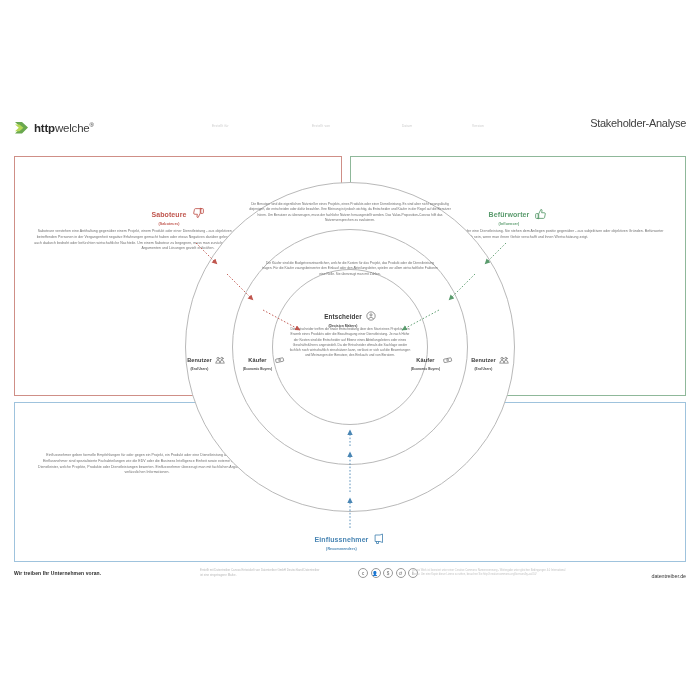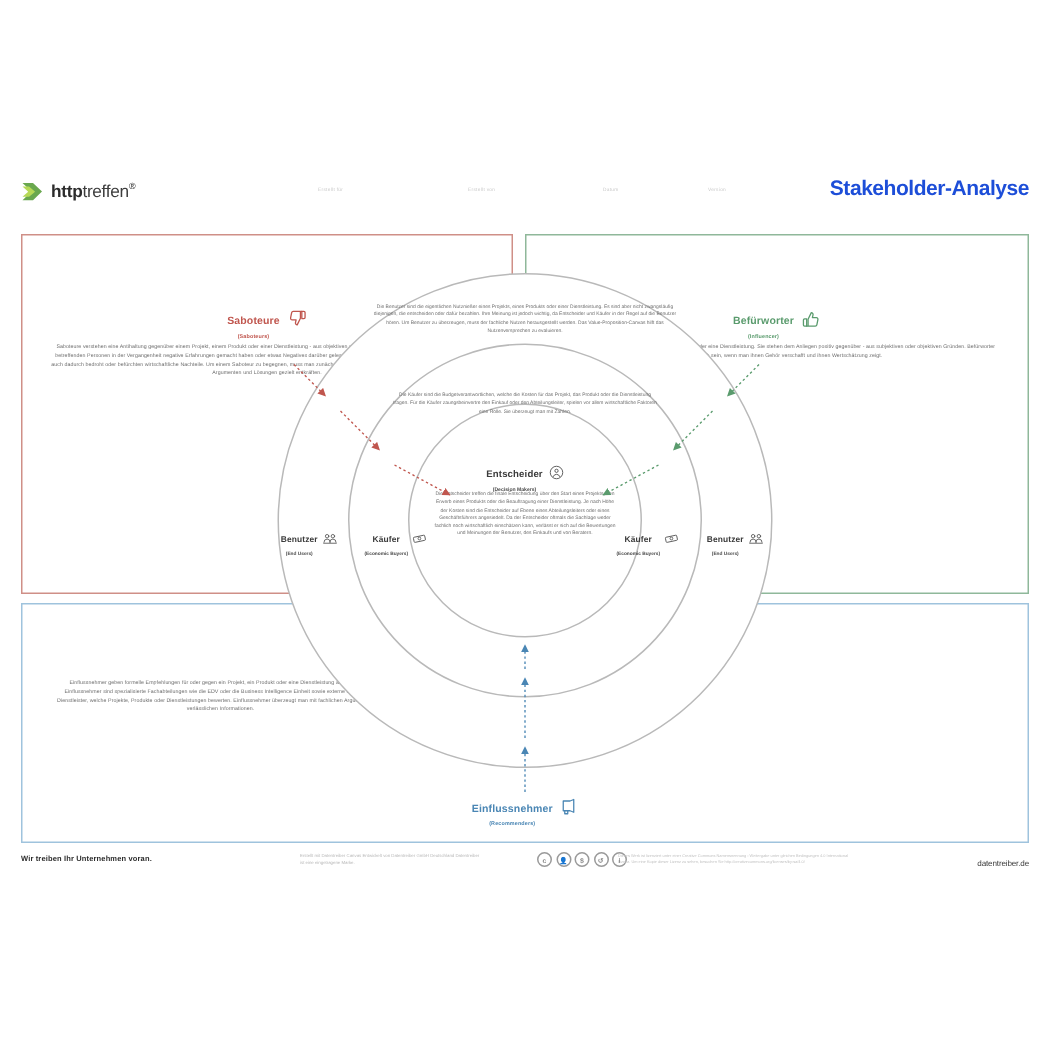--- a/index.html
+++ b/index.html
@@ -17,22 +17,22 @@
   .logo-text{font-size:11.5px;letter-spacing:-0.2px;color:#2b2b2b;white-space:nowrap;}
   .logo-text b{font-weight:bold;}
   .logo-text span.light{font-weight:normal;color:#3d3d3d;}
   .logo-text sup{font-size:6px;vertical-align:super;}
 
   .hdr-fields{position:absolute;left:212px;top:12px;width:330px;height:20px;}
   .hdr-field{position:absolute;top:0;font-size:3.2px;color:#c9c9c9;letter-spacing:.2px;
              border-bottom:0px solid #e6e6e6;white-space:nowrap;}
   .hdr-f0{left:0px;}   .hdr-f1{left:100px;} .hdr-f2{left:190px;} .hdr-f3{left:260px;}
 
-  .doc-title{position:absolute;right:14px;top:5px;font-size:14px;font-weight:bold;
-             color:#1d4ed8;letter-spacing:-0.3px;white-space:nowrap;}
+  .doc-title{position:absolute;right:14px;top:5px;font-size:11px;font-weight:normal;
+             color:#404040;letter-spacing:-0.3px;white-space:nowrap;}
 
   
   .panel{position:absolute;box-sizing:border-box;background:transparent;}
   .panel-top-left   {left:14px; top:156px; width:328px; height:240px; border:1px solid #cf8f87;}
   .panel-top-right  {left:350px;top:156px; width:336px; height:240px; border:1px solid #8fb89a;}
   .panel-bottom     {left:14px; top:402px; width:672px; height:160px; border:1px solid #9fc3dd;}
 
   .panel-head{text-align:center;display:flex;align-items:center;justify-content:center;gap:5px;}
   .panel-title{font-size:7px;font-weight:bold;letter-spacing:.1px;line-height:1.15;}
   .panel-sub{font-size:3.6px;font-weight:bold;letter-spacing:.1px;display:block;margin-top:1px;}
@@ -96,21 +96,21 @@
 
   <div class="header">
 
     <div class="logo">
       <span class="logo-mark">
         <svg width="16" height="16" viewBox="0 0 16 16">
           <polygon points="1,2 8,2 14,7.6 8,13.5 1,13.5 7,7.6" fill="#6aa84f"></polygon>
           <polygon points="1,4.4 5.4,4.4 9.4,7.8 5.4,11.2 1,11.2 4.8,7.8" fill="#b6d957"></polygon>
         </svg>
       </span>
-      <span class="logo-text"><b>http</b><span class="light">treffen</span><sup>®</sup></span>
+      <span class="logo-text"><b>http</b><span class="light">welche</span><sup>®</sup></span>
     </div>
 
     <div class="hdr-fields">
       <div class="hdr-field hdr-f0">Erstellt für</div>
       <div class="hdr-field hdr-f1">Erstellt von</div>
       <div class="hdr-field hdr-f2">Datum</div>
       <div class="hdr-field hdr-f3">Version</div>
     </div>
 
     <div class="doc-title">Stakeholder-Analyse</div>

